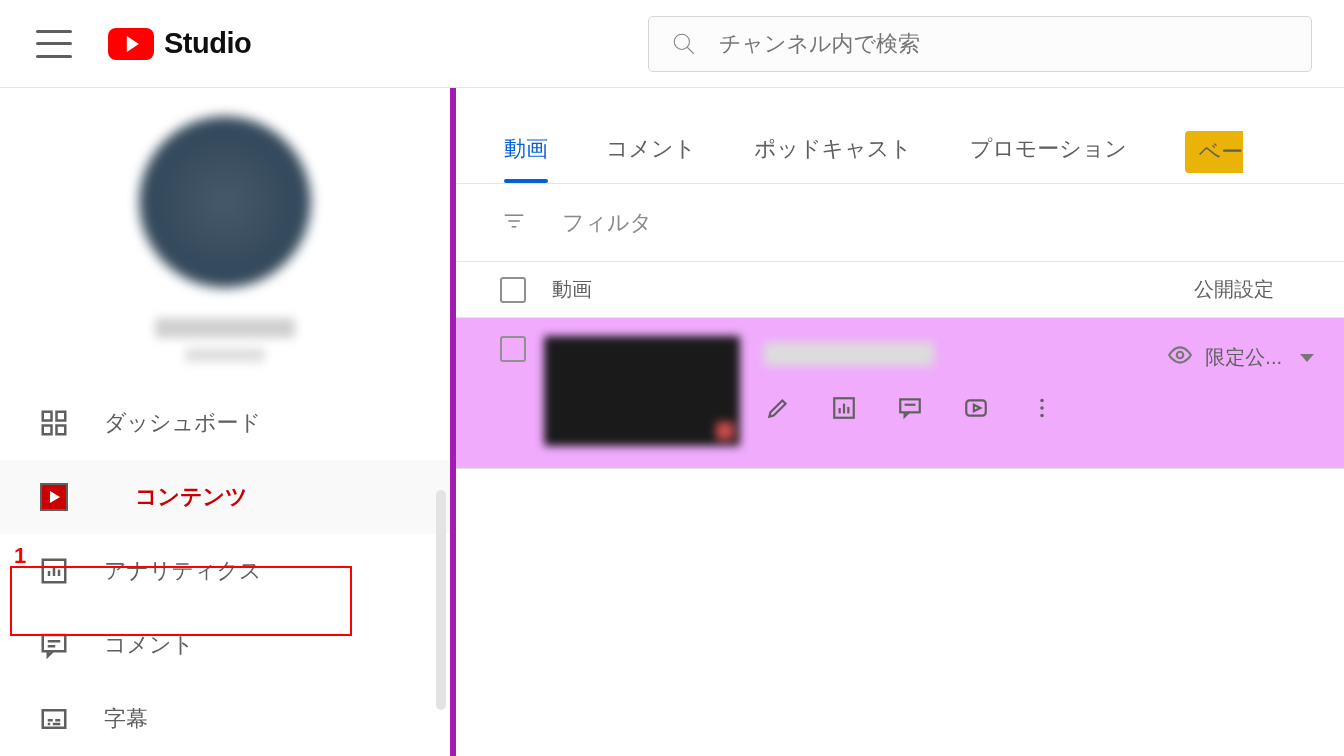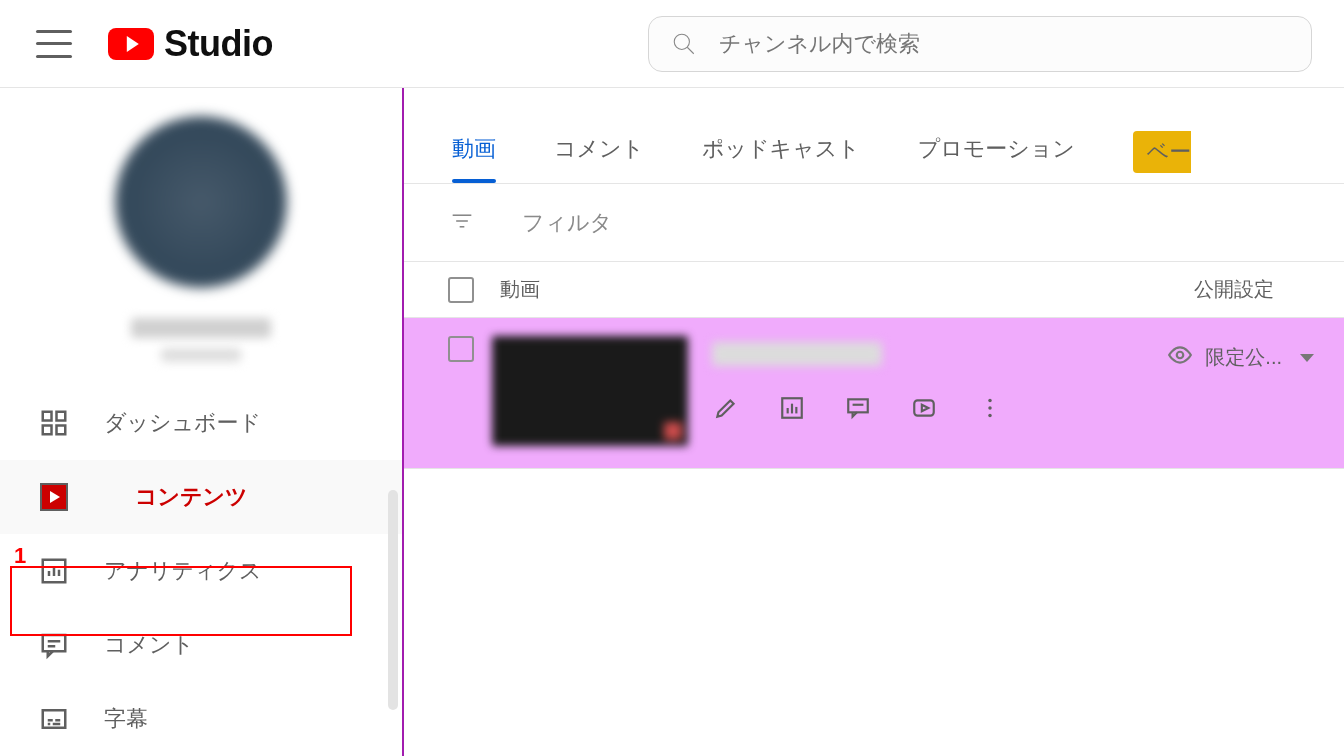--- a/index.html
+++ b/index.html
@@ -4,28 +4,28 @@
 <style>
   * { box-sizing: border-box; margin: 0; padding: 0; font-family: "Helvetica Neue", Arial, "Hiragino Kaku Gothic ProN", "Meiryo", sans-serif; }
   html, body { width: 1344px; height: 756px; overflow: hidden; background: #ffffff; }
 
   .topbar { height: 88px; display: flex; align-items: center; padding: 0 32px 0 36px; border-bottom: 1px solid #e5e5e5; }
   .menu-btn { width: 36px; height: 28px; display: flex; flex-direction: column; justify-content: space-between; cursor: pointer; }
   .menu-btn span { display: block; height: 3px; background: #5f5f5f; border-radius: 2px; }
   .logo-wrap { display: flex; align-items: center; margin-left: 36px; gap: 10px; }
   .logo-play { width: 46px; height: 32px; background: #ff0000; border-radius: 8px; position: relative; }
   .logo-play::after { content: ""; position: absolute; left: 50%; top: 50%; transform: translate(-35%, -50%); border-left: 12px solid #fff; border-top: 8px solid transparent; border-bottom: 8px solid transparent; }
-  .logo-text { font-size: 36px; font-weight: 700; color: #0f0f0f; letter-spacing: -0.5px; text-align: right; }
+  .logo-text { font-size: 29px; font-weight: 700; color: #0f0f0f; letter-spacing: -0.5px; text-align: right; }
   .search-wrap { margin-left: auto; flex: 1; max-width: 664px; }
-  .search { height: 56px; border: 1px solid #d6d6d6; border-radius: 14px; background: #fcfcfc; display: flex; align-items: center; padding: 0 22px; gap: 22px; }
+  .search { height: 56px; border: 1px solid #d6d6d6; border-radius: 5px; background: #fcfcfc; display: flex; align-items: center; padding: 0 22px; gap: 22px; }
   .search svg { width: 26px; height: 26px; stroke: #888; fill: none; }
   .search input { border: none; outline: none; background: transparent; font-size: 22px; color: #777; flex: 1; }
 
   .layout { display: flex; height: calc(756px - 88px); }
-  .sidebar { width: 404px; border-right: 2px solid #a21caf; position: relative; }
+  .sidebar { width: 456px; border-right: 6px solid #a21caf; position: relative; }
   .channel-card { display: flex; flex-direction: column; align-items: center; padding-top: 28px; }
   .avatar { width: 172px; height: 172px; border-radius: 50%; background: radial-gradient(circle at 50% 50%, #46596a 0%, #33485a 60%, #60707e 100%); filter: blur(6px); position: relative; }
   .avatar-name-blur { width: 140px; height: 20px; background: #d0d0d0; border-radius: 4px; margin-top: 30px; filter: blur(5px); }
   .avatar-sub-blur { width: 80px; height: 14px; background: #dedede; border-radius: 4px; margin-top: 10px; filter: blur(5px); }
 
   .nav { margin-top: 24px; }
   .nav-item { height: 74px; display: flex; align-items: center; padding: 0 20px 0 38px; gap: 34px; color: #5f5f5f; font-size: 22px; cursor: pointer; position: relative; }
   .nav-item .icon { width: 32px; height: 32px; display: flex; align-items: center; justify-content: center; }
   .nav-item svg { width: 30px; height: 30px; fill: none; stroke: #5f5f5f; stroke-width: 2; }
   .nav-item.active { background: #f9f9f9; }
@@ -41,21 +41,21 @@
 
   .main { flex: 1; position: relative; overflow: hidden; }
   .page-title { font-size: 36px; font-weight: 600; color: #0d0d0d; padding: 36px 0 0 44px; }
 
   .tabs { display: flex; align-items: center; gap: 58px; padding: 44px 0 0 48px; border-bottom: 1px solid #e5e5e5; height: 96px; }
   .tab { font-size: 22px; color: #5f5f5f; font-weight: 500; cursor: pointer; padding-bottom: 18px; position: relative; }
   .tab.active { color: #065fd4; }
   .tab.active::after { content: ""; position: absolute; left: 0; right: 0; bottom: -1px; height: 4px; background: #065fd4; border-radius: 2px; }
   .tab.badge { background: #eab308; padding: 6px 0 6px 14px; margin-bottom: 12px; border-radius: 4px 0 0 4px; align-self: center; text-align: right; }
 
-  .filter-row { height: 78px; display: flex; align-items: center; gap: 46px; padding-left: 44px; border-bottom: 1px solid #e5e5e5; }
+  .filter-row { height: 78px; display: flex; align-items: center; gap: 34px; padding-left: 44px; border-bottom: 1px solid #e5e5e5; }
   .filter-row svg { width: 28px; height: 28px; stroke: #5f5f5f; fill: none; }
   .filter-label { font-size: 22px; color: #8a8a8a; }
 
   .header-row { height: 56px; display: flex; align-items: center; padding-left: 44px; border-bottom: 1px solid #e5e5e5; color: #5f5f5f; font-size: 20px; }
   .chk { width: 26px; height: 26px; border: 2px solid #909090; border-radius: 3px; }
   .col-video { margin-left: 26px; }
   .col-visibility { margin-left: auto; padding-right: 70px; }
 
   .video-row { display: flex; align-items: flex-start; padding: 18px 0 22px 44px; background: #f0abfc; border-bottom: 1px solid #e5e5e5; position: relative; }
   .thumb { width: 196px; height: 110px; background: #1a1a1a; border-radius: 2px; margin-left: 18px; filter: blur(4px); position: relative; overflow: hidden; }

